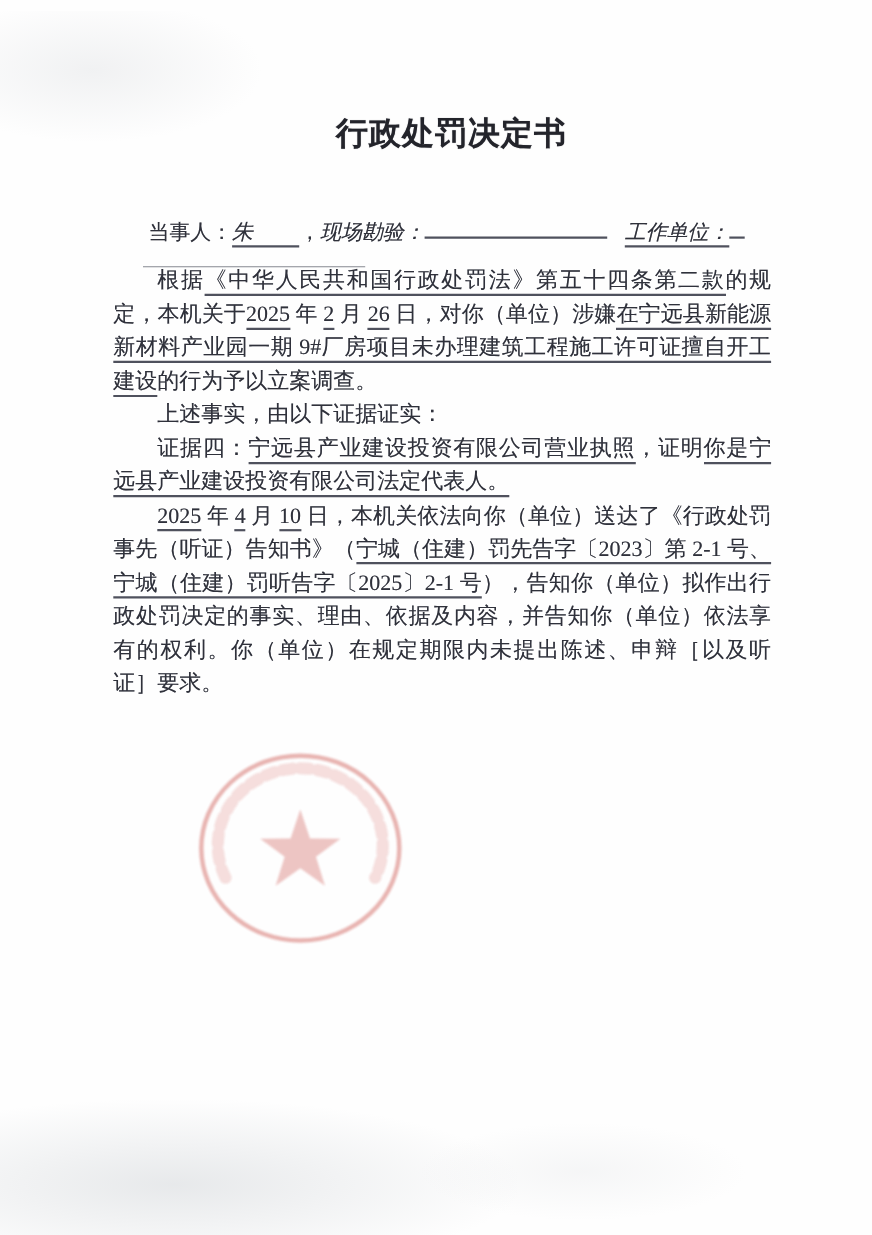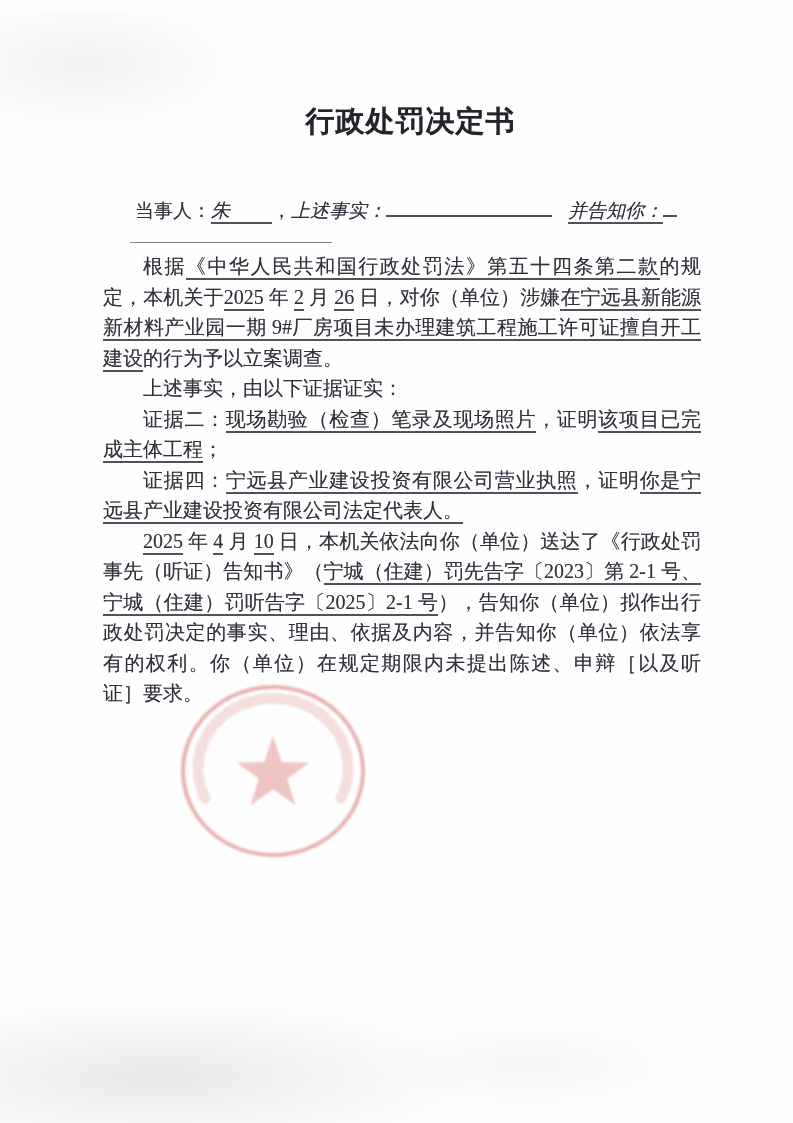--- a/index.html
+++ b/index.html
@@ -45,21 +45,21 @@
   .u{border-bottom:2px solid rgba(48,51,65,0.85);padding-bottom:1px;}
   .blank{display:inline-block;border-bottom:2px solid rgba(48,51,65,0.85);vertical-align:baseline;height:18px;}
   #blank-id{width:166px;}
   #gap-1{display:inline-block;width:16px;}
   #blank-work-ext{width:14px;}
   #party-line-2{
     position:absolute;left:130px;top:222px;width:202px;height:20px;
     border-bottom:1.6px solid rgba(70,74,88,0.65);
   }
   #doc-body{
-    position:absolute;left:103px;top:251px;width:598px;
+    position:absolute;left:103px;top:240px;width:598px;
     font-size:20px;line-height:30.5px;
     color:#2f313b;
     text-align:justify;
     text-shadow:0 0 0.6px rgba(47,49,59,0.45);
   }
   #doc-body p{margin:0;text-indent:2em;}
   .seg{white-space:pre-wrap;}
   
   #official-seal{position:absolute;left:172px;top:678px;pointer-events:none;
     filter:blur(0.8px);opacity:0.9;}
@@ -69,28 +69,27 @@
 
 <div id="page">
 
   <div id="smudge-top-left" class="smudge"></div>
   <div id="smudge-bottom-left" class="smudge"></div>
   <div id="smudge-bottom-mid" class="smudge"></div>
 
   <div id="doc-title">行政处罚决定书</div>
 
 
-  <div id="party-line"><span>当事人：</span><span class="fill u" style="padding-right:42px;">朱</span><span>，</span><span class="fill">上述事实：</span><span id="blank-id" class="blank"></span><span id="gap-1"></span><span class="fill u">并告知你：</span><span id="blank-work-ext" class="blank"></span></div>
+  <div id="party-line"><span>当事人：</span><span class="fill u" style="padding-right:42px;">朱</span><span>，</span><span class="fill">现场勘验：</span><span id="blank-id" class="blank"></span><span id="gap-1"></span><span class="fill u">工作单位：</span><span id="blank-work-ext" class="blank"></span></div>
 
   <div id="party-line-2"></div>
 
   <div id="doc-body">
       <p><span class="seg">根据</span><span class="seg u">《中华人民共和国行政处罚法》第五十四条第二款</span><span class="seg">的规定，本机关于</span><span class="seg u">2025</span><span class="seg"> 年 </span><span class="seg u">2</span><span class="seg"> 月 </span><span class="seg u">26</span><span class="seg"> 日，对你（单位）涉嫌</span><span class="seg u">在宁远县新能源新材料产业园一期 9#厂房项目未办理建筑工程施工许可证擅自开工建设</span><span class="seg">的行为予以立案调查。</span></p>
       <p><span class="seg">上述事实，由以下证据证实：</span></p>
-      <p><span class="seg">证据二：</span><span class="seg u">现场勘验（检查）笔录及现场照片</span><span class="seg">，证明</span><span class="seg u">该项目已完成主体工程</span><span class="seg">；</span></p>
       <p><span class="seg">证据四：</span><span class="seg u">宁远县产业建设投资有限公司营业执照</span><span class="seg">，证明</span><span class="seg u">你是宁远县产业建设投资有限公司法定代表人。</span></p>
       <p><span class="seg u">2025</span><span class="seg"> 年 </span><span class="seg u">4</span><span class="seg"> 月 </span><span class="seg u">10</span><span class="seg"> 日，本机关依法向你（单位）送达了《行政处罚事先（听证）告知书》（</span><span class="seg u">宁城（住建）罚先告字〔2023〕第 2-1 号、宁城（住建）罚听告字〔2025〕2-1 号</span><span class="seg">），告知你（单位）拟作出行政处罚决定的事实、理由、依据及内容，并告知你（单位）依法享有的权利。你（单位）在规定期限内未提出陈述、申辩［以及听证］要求。</span></p>
     </div>
 
   <svg id="official-seal" width="202" height="186" viewBox="0 0 202 186">
     <ellipse cx="101" cy="93" rx="90" ry="84" fill="none" stroke="rgba(193,44,38,0.40)" stroke-width="4"></ellipse>
     <path fill="rgba(193,44,38,0.30)" d="M101 58 L109.8 84.2 L137.4 84.5 L115.2 100.8 L123.4 127.2 L101 111.3 L78.6 127.2 L86.8 100.8 L64.6 84.5 L92.2 84.2 Z"></path>
     <path fill="none" stroke="rgba(193,44,38,0.17)" stroke-width="11" stroke-linecap="round" stroke-dasharray="9 7" d="M33 120 A 75 70 0 1 1 169 120"></path>
   </svg>
 

